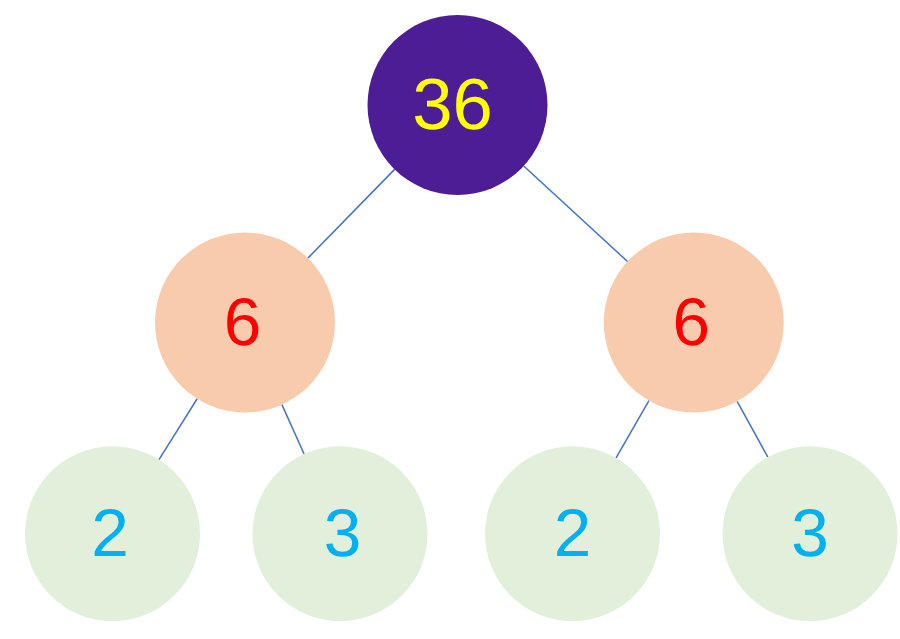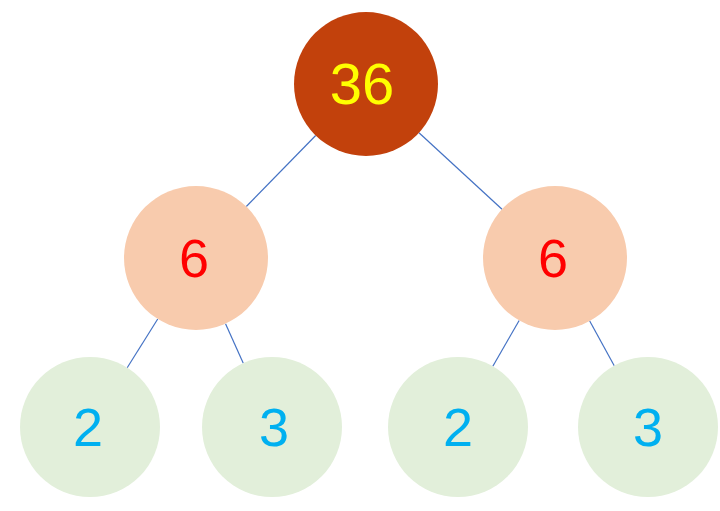--- a/index.html
+++ b/index.html
@@ -48,21 +48,21 @@
 <div id="canvas">
   <svg id="edge-layer" viewBox="0 0 720 511" width="720" height="511" xmlns="http://www.w3.org/2000/svg">
       <line x1="315.68370960259" y1="135.5002031126432" x2="246.31629039741003" y2="206.4997968873568" stroke="#4472C4" stroke-width="1.2"></line>
       <line x1="418.97027204424984" y1="132.76628219946812" x2="502.02972795575016" y2="209.23371780053188" stroke="#4472C4" stroke-width="1.2"></line>
       <line x1="157.7427988713385" y1="318.9949716107905" x2="127.1945010973098" y2="367.6993331561759" stroke="#4472C4" stroke-width="1.2"></line>
       <line x1="225.53009978403543" y1="323.66561662502613" x2="243.29018076552111" y2="363.1584282812246" stroke="#4472C4" stroke-width="1.2"></line>
       <line x1="519.1586852643418" y1="320.4451772198581" x2="492.84572265966773" y2="366.289411036249" stroke="#4472C4" stroke-width="1.2"></line>
       <line x1="589.7124773975204" y1="321.0796632277522" x2="614.251758085744" y2="365.67254963968537" stroke="#4472C4" stroke-width="1.2"></line>
     </svg>
   <div id="node-layer">
-      <div class="node" style="left: 294px; top: 12px; width: 144px; height: 144px; background: #c2410c; text-align: right;">
+      <div class="node" style="left: 294px; top: 12px; width: 144px; height: 144px; background: #4c1d95; text-align: right;">
         <span class="node-label" style="color: rgb(255, 255, 0); font-size: 58px; transform: translateX(-4px);">36</span>
       </div>
       <div class="node" style="left: 124px; top: 186px; width: 144px; height: 144px; background: rgb(248, 203, 173);">
         <span class="node-label" style="color: rgb(255, 0, 0); font-size: 54px; transform: translateX(-2px);">6</span>
       </div>
       <div class="node" style="left: 483px; top: 186px; width: 144px; height: 144px; background: rgb(248, 203, 173);">
         <span class="node-label" style="color: rgb(255, 0, 0); font-size: 54px; transform: translateX(-2px);">6</span>
       </div>
       <div class="node" style="left: 20px; top: 357px; width: 140px; height: 140px; background: rgb(226, 239, 218);">
         <span class="node-label" style="color: rgb(0, 176, 240); font-size: 54px; transform: translateX(-2px);">2</span>

